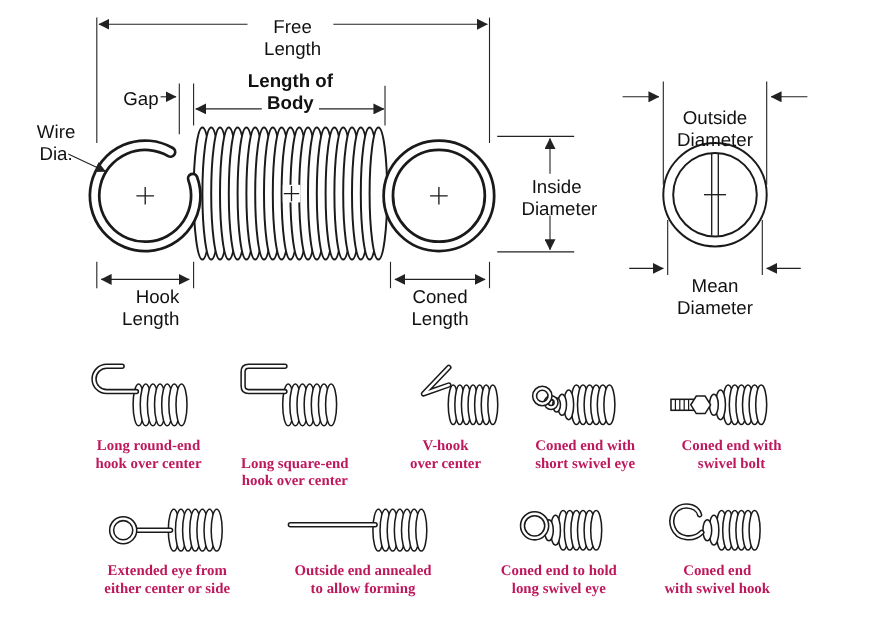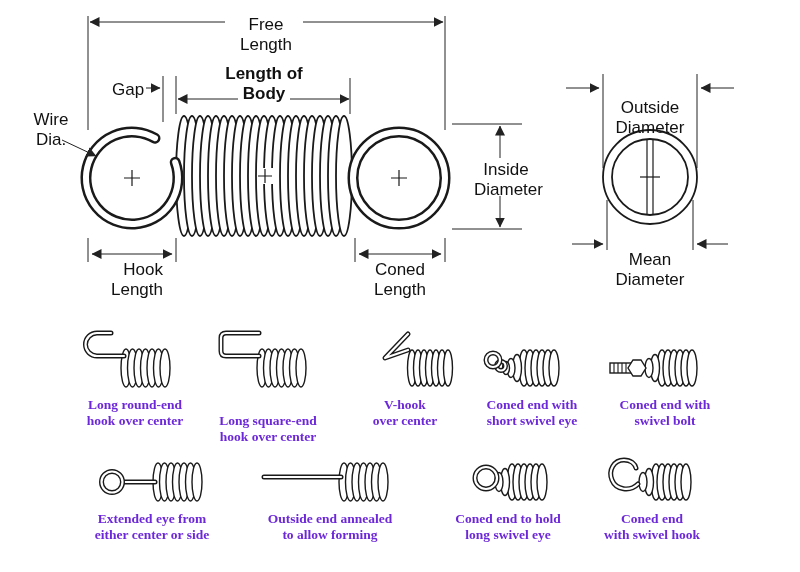--- a/index.html
+++ b/index.html
@@ -2,21 +2,21 @@
 <html><head>
 <meta charset="utf-8">
 <style>
   html,body{margin:0;padding:0;background:#fff;}
   .stage{position:relative;width:800px;height:572px;background:#fff;overflow:hidden;
          font-family:"Liberation Sans",sans-serif;color:#111;}
   svg.art{position:absolute;left:0;top:0;}
   .lbl{position:absolute;font-size:17px;line-height:1.15;text-align:center;
        white-space:pre-line;color:#111;}
   .cap{position:absolute;font-family:"Liberation Serif",serif;font-weight:bold;
-       font-size:13.5px;line-height:1.15;text-align:center;white-space:pre-line;color:#6d28d9;}
+       font-size:13.5px;line-height:1.15;text-align:center;white-space:pre-line;color:#be185d;}
   
   .TO{stroke:#1a1a1a;stroke-width:11;fill:none;stroke-linecap:round;stroke-linejoin:round;}
   .TI{stroke:#fff;stroke-width:6;fill:none;stroke-linecap:round;stroke-linejoin:round;}
   .tO{stroke:#1a1a1a;stroke-width:5;fill:none;stroke-linecap:round;stroke-linejoin:round;}
   .tI{stroke:#fff;stroke-width:2.2;fill:none;stroke-linecap:round;stroke-linejoin:round;}
   .dim{stroke:#222;stroke-width:1;fill:none;}
   .thin{stroke:#1a1a1a;stroke-width:1.2;fill:none;}
   .ring{stroke:#1a1a1a;stroke-width:1.8;fill:none;}
   .cone{fill:#fff;stroke:#1a1a1a;stroke-width:1.4;}
 </style>

